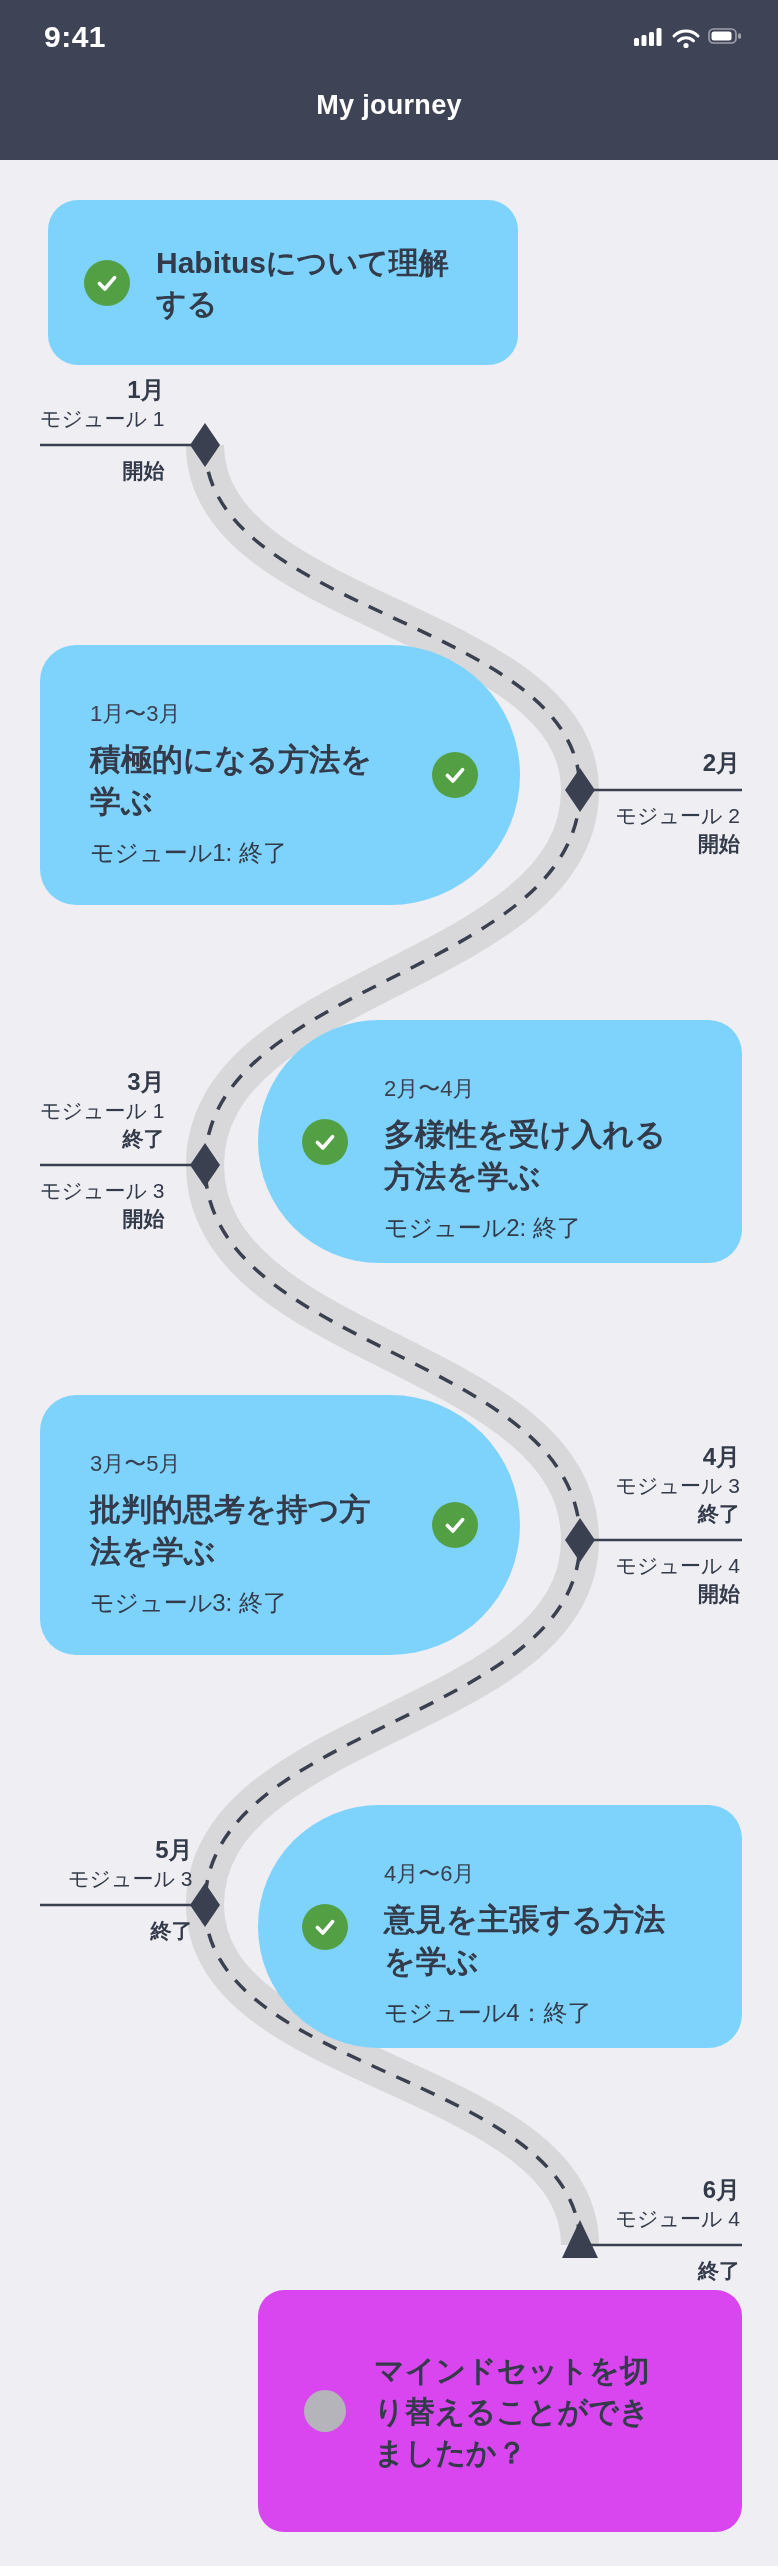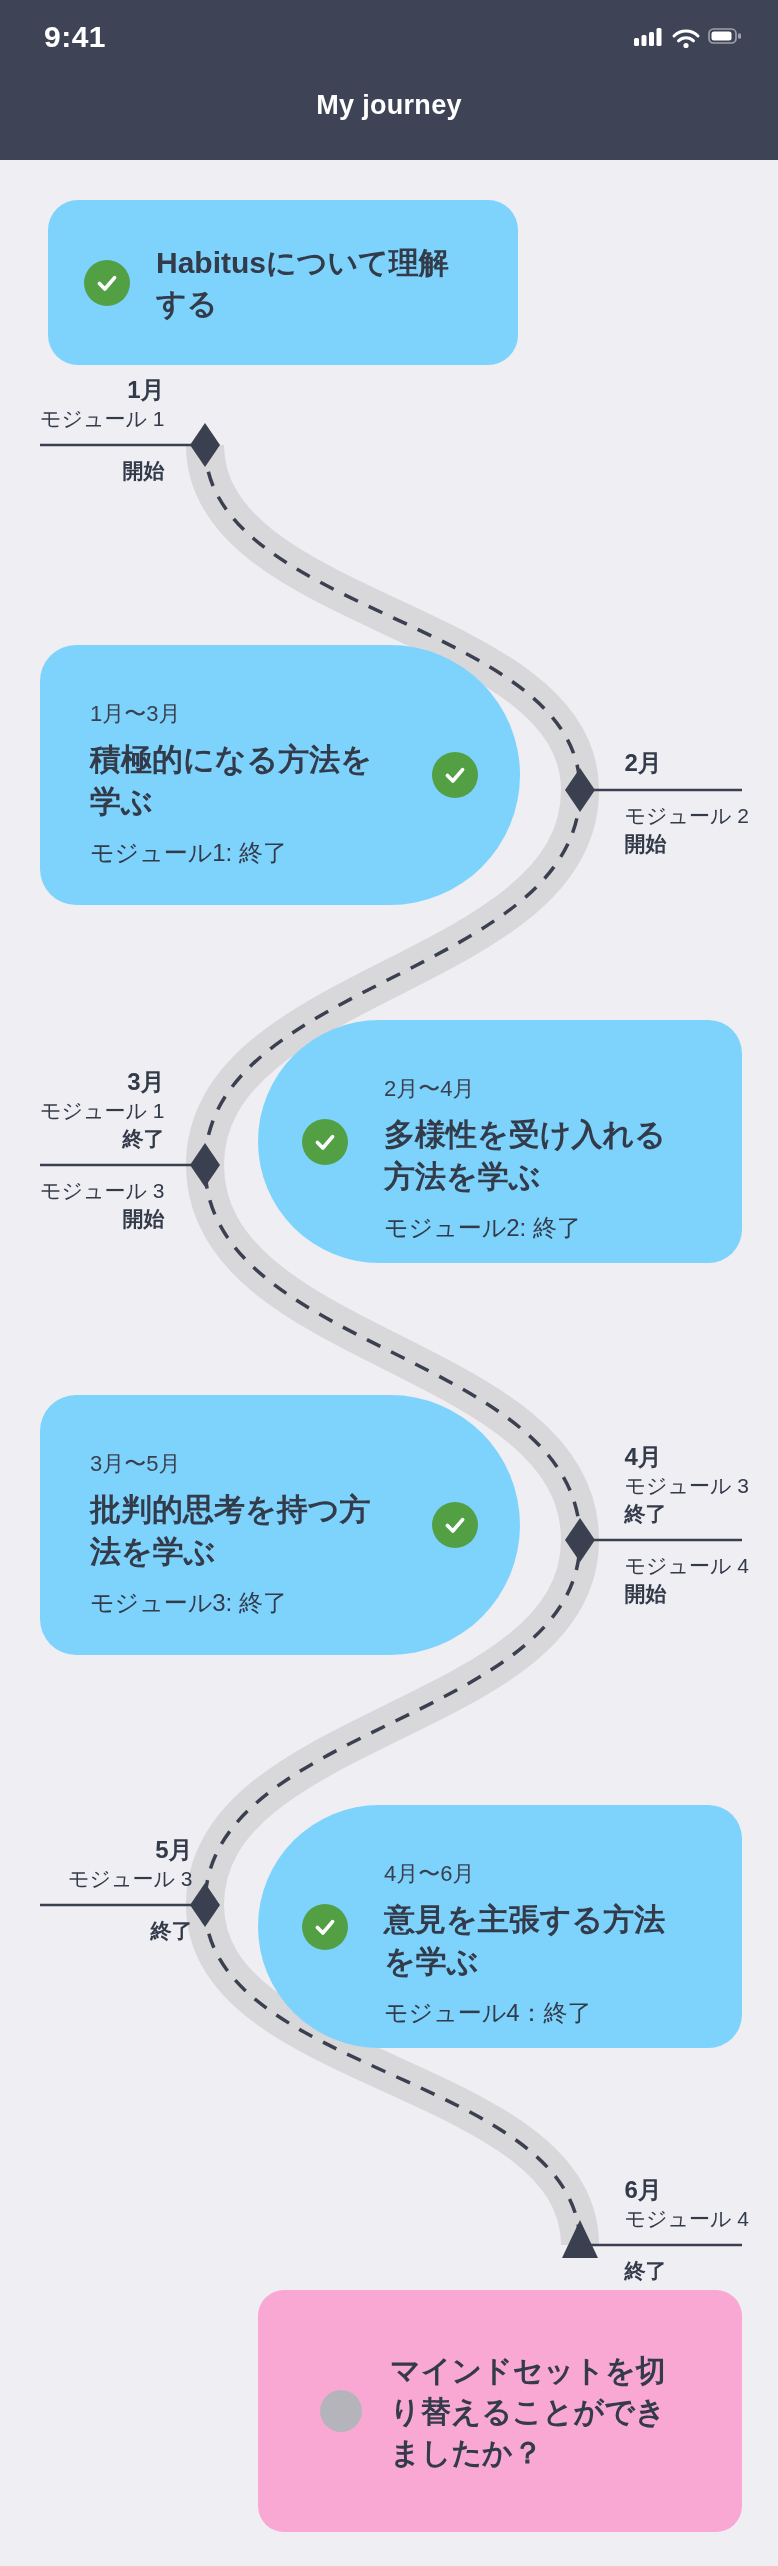--- a/index.html
+++ b/index.html
@@ -36,35 +36,35 @@
   .check{width:46px;height:46px;border-radius:50%;background:#52a043;flex:0 0 46px;
     display:flex;align-items:center;justify-content:center;}
   .check svg{display:block;}
   .check-abs{position:absolute;top:50%;margin-top:-23px;}
   .check-r{right:42px;}
   .check-l{left:44px;}
 
   
   .ms{position:absolute;z-index:3;font-size:21px;line-height:28px;color:#333a49;}
   .ms.left{left:40px;text-align:right;}
-  .ms.right{right:29px;text-align:left;}
+  .ms.right{right:38px;text-align:right;}
   .ms .month{font-size:24px;font-weight:700;line-height:30px;}
   .ms .strong{font-weight:700;}
   .ms .gap{height:24px;}
 
   .ms-1{top:375px;}
   .ms-2{top:748px;}
   .ms-3{top:1067px;}
   .ms-4{top:1442px;}
   .ms-5{top:1835px;margin-left:28px;}
   .ms-6{top:2175px;}
 
   
-  .question-card{position:absolute;left:258px;top:2290px;width:484px;height:242px;background:#f9a8d4;
-    border-radius:26px;z-index:2;display:flex;align-items:center;padding-left:62px;gap:28px;box-sizing:border-box;}
+  .question-card{position:absolute;left:258px;top:2290px;width:484px;height:242px;background:#d946ef;
+    border-radius:26px;z-index:2;display:flex;align-items:center;padding-left:46px;gap:28px;box-sizing:border-box;}
   .radio-circle{width:42px;height:42px;border-radius:50%;background:#b5b4ba;flex:0 0 42px;}
   .question-text{font-size:30px;font-weight:700;line-height:41px;color:#333a49;width:290px;}
 </style>
 </head>
 <body>
 
 <div class="screen">
 
   <header class="app-header">
     <span class="status-time">9:41</span>

